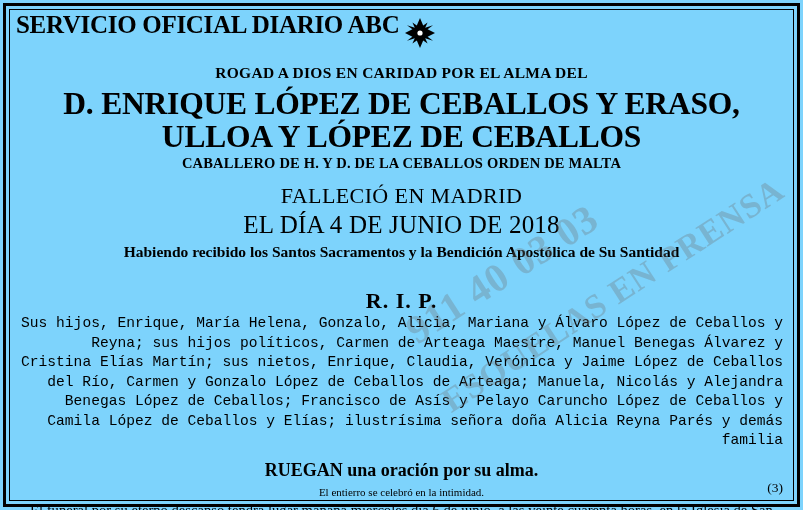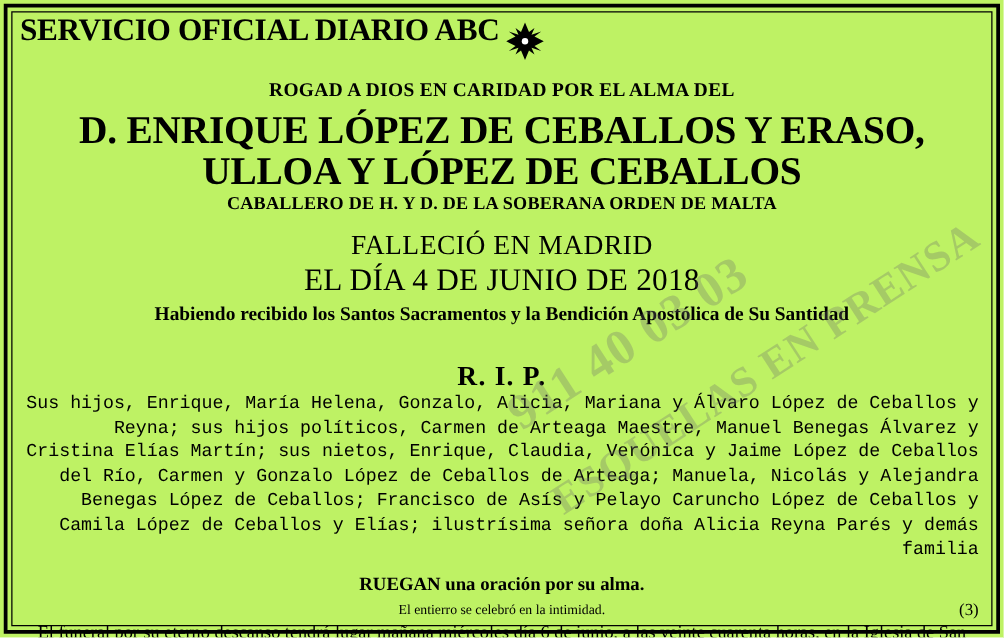--- a/index.html
+++ b/index.html
@@ -8,21 +8,21 @@
     background: #ffffff;
   }
   body {
     font-family: "Liberation Serif", serif;
   }
   .page {
     position: relative;
     width: 803px;
     height: 510px;
     box-sizing: border-box;
-    background: #bef264;
+    background: #7dd3fc;
     overflow: hidden;
     padding-left: 43px;
   }
   .border-outer {
     position: absolute;
     left: 3px;
     top: 3px;
     right: 3px;
     bottom: 3px;
     border: 3px solid #000;
@@ -134,21 +134,21 @@
 
   .family {
     font-size: 14.6px;
     line-height: 19.5px;
     padding: 0 6px;
     text-align: right;
     font-family: Liberation Mono, monospace;
   }
   .ruegan {
     font-weight: bold;
-    font-size: 15px;
+    font-size: 18px;
     margin-top: 9px;
   }
   .entierro {
     font-size: 11px;
     margin-top: 5px;
   }
   .funeral {
     font-size: 14.6px;
     line-height: 19px;
     margin-top: 3px;
@@ -209,21 +209,21 @@
         <svg width="34" height="34" viewBox="0 0 34 34" aria-hidden="true">
           <path d="M17 2 L20.2 9.6 L24.6 6.4 L22.2 11.8 L30 9.2 L24.6 13.2 L32 17 L24.6 20.8 L30 24.8 L22.2 22.2 L24.6 27.6 L20.2 24.4 L17 32 L13.8 24.4 L9.4 27.6 L11.8 22.2 L4 24.8 L9.4 20.8 L2 17 L9.4 13.2 L4 9.2 L11.8 11.8 L9.4 6.4 L13.8 9.6 Z" fill="#000"></path>
           <circle cx="17" cy="17" r="2.6" fill="#fff"></circle>
         </svg>
       </div>
     </div>
 
     <div class="center rogad">ROGAD A DIOS EN CARIDAD POR EL ALMA DEL</div>
     <div class="center name-line">D. ENRIQUE LÓPEZ DE CEBALLOS Y ERASO,</div>
     <div class="center name-line second">ULLOA Y LÓPEZ DE CEBALLOS</div>
-    <div class="center title-line second">CABALLERO DE H. Y D. DE LA SOBERANA ORDEN DE MALTA</div>
+    <div class="center title-line second">CABALLERO DE H. Y D. DE LA CEBALLOS ORDEN DE MALTA</div>
     <div class="center fallecio">FALLECIÓ EN MADRID</div>
     <div class="center fecha">EL DÍA 4 DE JUNIO DE 2018</div>
     <div class="center sacramentos">Habiendo recibido los Santos Sacramentos y la Bendición Apostólica de Su Santidad</div>
     <div class="center rip">R. I. P.</div>
     <div class="family">Sus hijos, Enrique, María Helena, Gonzalo, Alicia, Mariana y Álvaro López de Ceballos y Reyna; sus hijos políticos, Carmen de Arteaga Maestre, Manuel Benegas Álvarez y Cristina Elías Martín; sus nietos, Enrique, Claudia, Verónica y Jaime López de Ceballos del Río, Carmen y Gonzalo López de Ceballos de Arteaga; Manuela, Nicolás y Alejandra Benegas López de Ceballos; Francisco de Asís y Pelayo Caruncho López de Ceballos y Camila López de Ceballos y Elías; ilustrísima señora doña Alicia Reyna Parés y demás familia</div>
     <div class="center ruegan">RUEGAN una oración por su alma.</div>
     <div class="center entierro">El entierro se celebró en la intimidad.</div>
     <div class="funeral">El funeral por su eterno descanso tendrá lugar mañana miércoles día 6 de junio, a las veinte cuarenta horas, en la Iglesia de San Fermín de los Navarros (paseo de Eduardo Dato, 10) de Madrid.</div>
 
     <div class="page-num">(3)</div>

